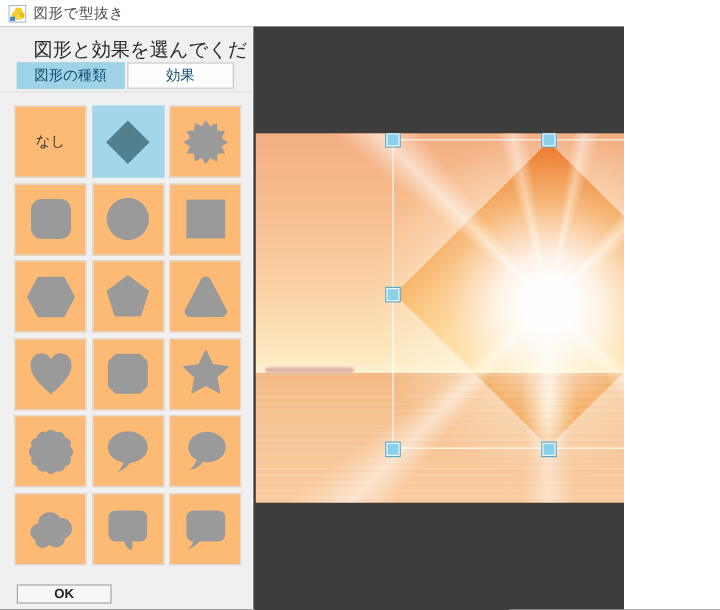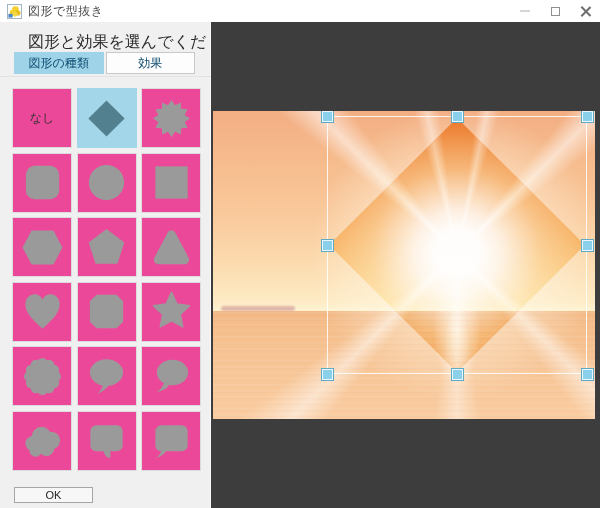--- a/index.html
+++ b/index.html
@@ -1,18 +1,18 @@
 <!DOCTYPE html>
 <html><head>
 <meta charset="utf-8">
 <style>
   * { box-sizing: border-box; margin: 0; padding: 0; }
   html,body { width:600px; height:508px; }
   body { font-family: "Liberation Sans", "DejaVu Sans", sans-serif; }
-  .window { position:relative; width:600px; height:508px; background:#3d3d3d; overflow:hidden; }
+  .window { position:relative; width:520px; height:508px; background:#3d3d3d; overflow:hidden; }
 
   
   .titlebar { position:absolute; left:0; top:0; width:600px; height:22px; background:#ffffff; display:flex; align-items:center; z-index:30; }
   .app-icon { width:15px; height:15px; margin:0 6px 0 7px; flex:0 0 auto; }
   .win-title { font-size:12px; color:#4a4a4a; letter-spacing:0.5px; }
   .win-controls { margin-left:auto; display:flex; height:22px; }
   .win-btn { width:30px; height:22px; display:flex; align-items:center; justify-content:center; }
   .glyph-min { width:10px; height:2px; background:#d6d6d6; }
   .glyph-max { width:9px; height:9px; border:1px solid #8f8f8f; }
   .glyph-close { position:relative; width:11px; height:11px; }
@@ -23,26 +23,26 @@
   
   .left-panel { position:absolute; left:0; top:22px; width:211px; height:486px; background:#f0f0f0; border-right:1px solid #fafafa; z-index:20; }
   .instruction { position:absolute; left:28px; top:10px; font-size:16px; color:#2b2b2b; }
   .tabs { position:absolute; left:14px; top:30px; width:181px; height:22px; display:flex; }
   .tab { flex:1; height:22px; display:flex; align-items:center; justify-content:center; font-size:12px; color:#0c4a6e; }
   .tab.active { background:#9fd3e8; border:1px solid #9fd3e8; }
   .tab.inactive { background:#fdfdfd; border:1px solid #c9c9c9; margin-left:2px; }
   .tabs-sep { position:absolute; left:0; top:54px; width:211px; height:1px; background:#e2e2e2; }
 
   .shape-grid { position:absolute; left:12px; top:66px; display:grid; grid-template-columns:repeat(3,60px); grid-auto-rows:60px; gap:4.5px; }
-  .cell { background:#ec4899; border:1px solid #dcdcdc; display:flex; align-items:center; justify-content:center; color:#9a9a9a; }
+  .cell { background:#fdba74; border:1px solid #dcdcdc; display:flex; align-items:center; justify-content:center; color:#9a9a9a; }
   .cell.selected { background:#a3d6e8; border-color:#a3d6e8; color:#53808f; }
   .cell svg { width:47px; height:47px; display:block; }
   .none-label { font-size:12px; color:#333; }
 
-  .footer-btn { position:absolute; height:16px; width:79px; top:465px; background:#f7f7f7; border:1px solid #a6a6a6; font-size:11px; color:#222; display:flex; align-items:center; justify-content:center; }
+  .footer-btn { position:absolute; height:16px; width:79px; top:465px; background:#f7f7f7; border:1px solid #a6a6a6; font-size:11px; color:#222; display:flex; align-items:center; justify-content:center;font-weight:bold; }
   .btn-ok { left:14px; }
   .btn-cancel { left:117px; }
 
   
   .preview-area { position:absolute; left:211px; top:22px; width:389px; height:486px; background:#3d3d3d; }
   .photo { position:absolute; left:2px; top:89px; width:382px; height:308px; overflow:hidden; }
 
   .sunset-gradient { position:absolute; inset:0;
     background:
       radial-gradient(circle at 244px 142px, rgba(255,255,255,0.98) 0 22px, rgba(255,255,255,0.85) 42px, rgba(255,244,214,0.45) 85px, rgba(255,228,170,0) 145px),

